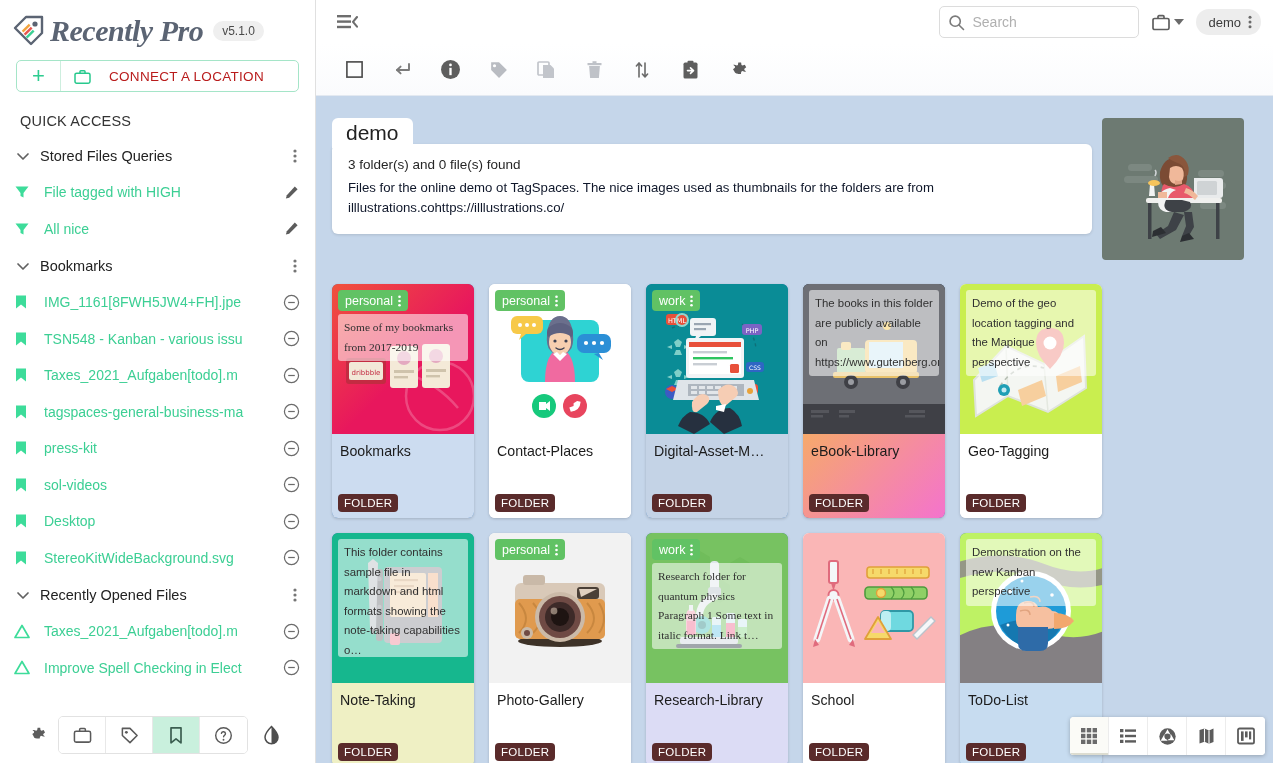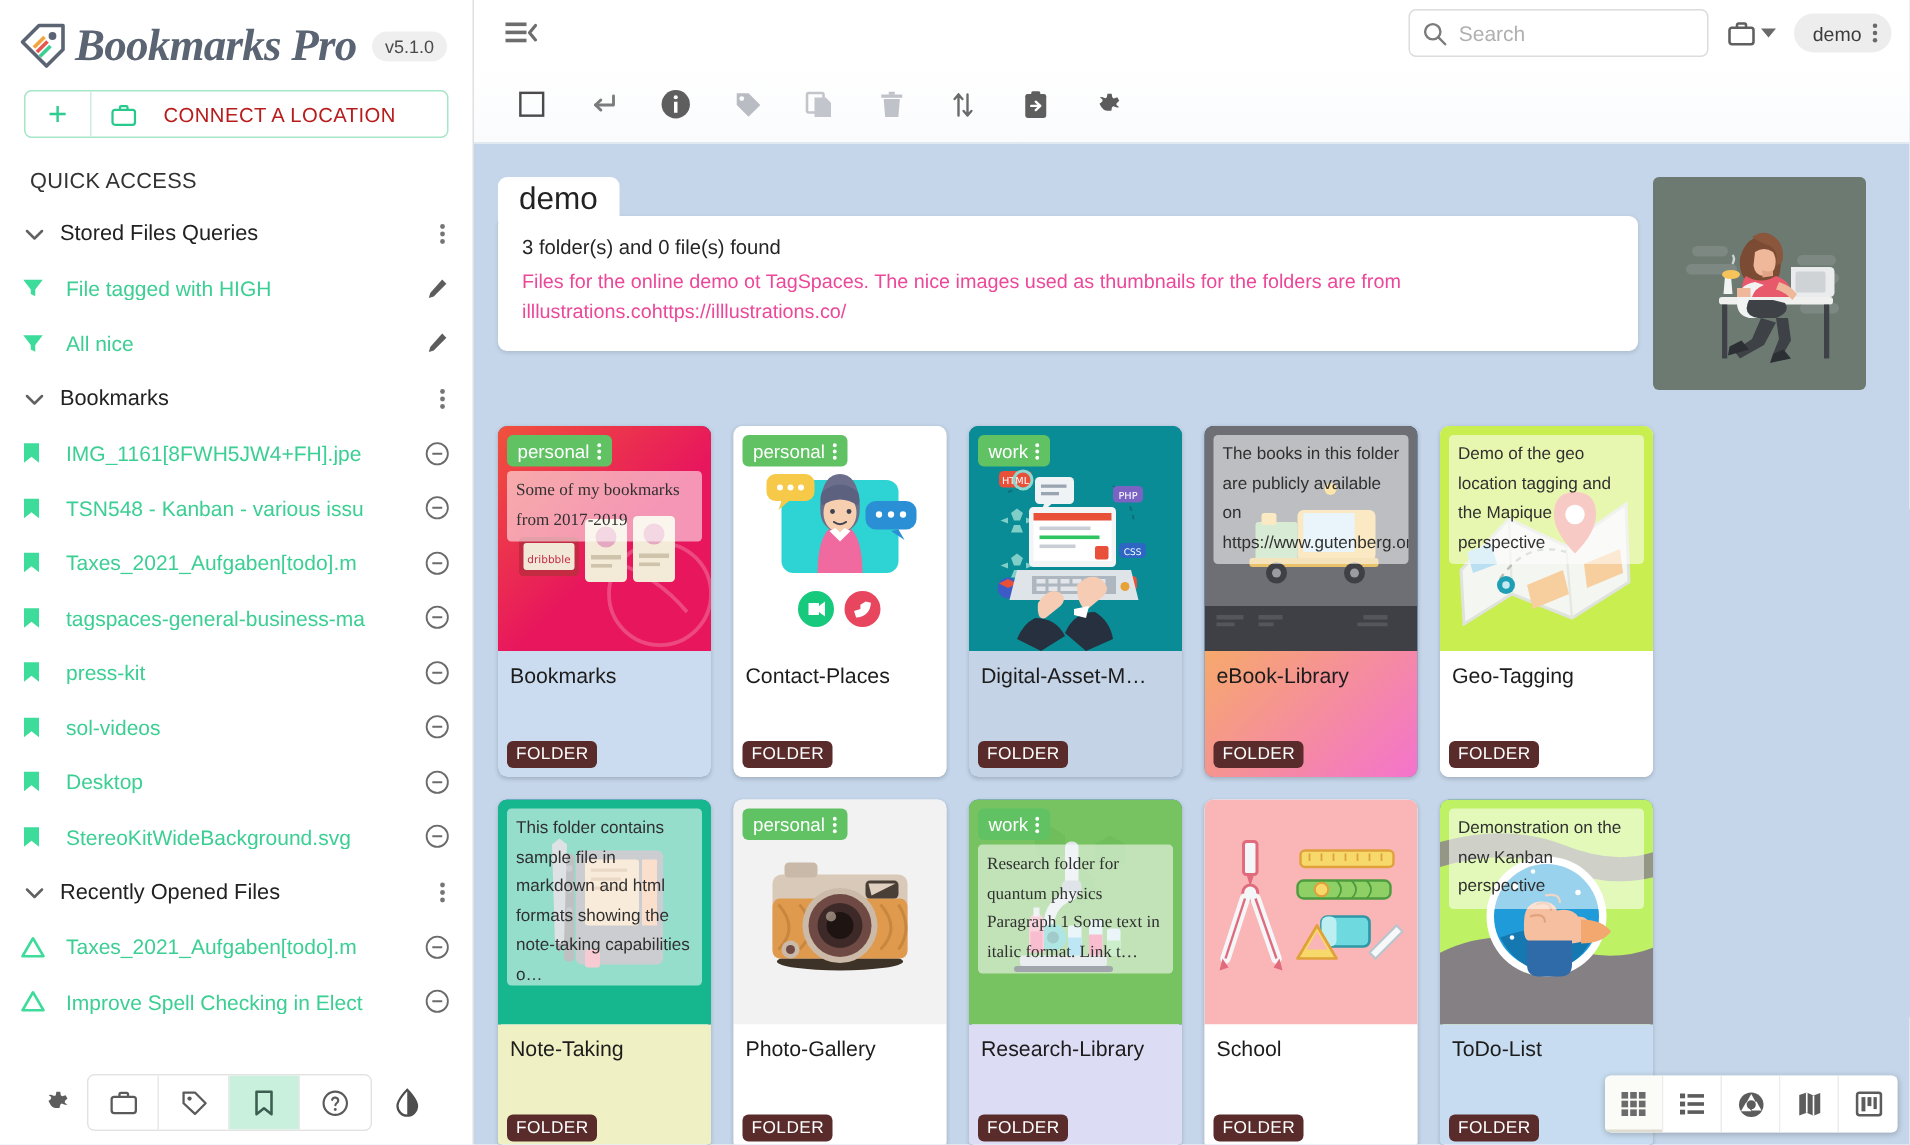--- a/index.html
+++ b/index.html
@@ -153,21 +153,21 @@
     box-shadow: 0 1px 3px rgba(0,0,0,.12);
     max-width: 760px;
   }
   .desc-tab {
     position: absolute; top: -26px; left: 0;
     background: #fff; border-radius: 6px 6px 0 0;
     padding: 3px 14px 3px 14px;
     font-size: 21px; color: #222;
   }
   .desc-count { font-size: 13.5px; color: #262626; margin-bottom: 6px; }
-  .desc-text { font-size: 13.2px; color: #ec4899; line-height: 1.55; }
+  .desc-text { font-size: 13.2px; color: #0f172a; line-height: 1.55; }
   .thumb-box {
     width: 142px; height: 142px; border-radius: 4px;
     background: #6d7a72; margin-right: 8px; margin-top: 0px;
     display: flex; align-items: center; justify-content: center; flex: none;
     overflow: hidden;
   }
 
   .grid {
     display: flex; flex-wrap: wrap; gap: 15px;
     padding: 24px 16px 0 16px;
@@ -236,21 +236,21 @@
     <div class="brand">
       <span class="logo-mark">
         <svg width="34" height="34" viewBox="0 0 34 34">
           <path d="M3 14 L14 3 L30 3 L30 19 L19 30 Z" fill="none" stroke="#5b6473" stroke-width="2.4" stroke-linejoin="round"></path>
           <circle cx="23" cy="10" r="2.6" fill="#5b6473"></circle>
           <rect x="9" y="13" width="10" height="2.4" fill="#f2a33c" transform="rotate(-45 14 14)"></rect>
           <rect x="11" y="16" width="10" height="2.4" fill="#e8554e" transform="rotate(-45 16 17)"></rect>
           <rect x="13" y="19" width="10" height="2.4" fill="#3ccf94" transform="rotate(-45 18 20)"></rect>
         </svg>
       </span>
-      <span class="brand-name">Bookmarks Pro</span>
+      <span class="brand-name">Recently Pro</span>
       <span class="version-chip">v5.1.0</span>
     </div>
 
     <div class="connect-row">
       <div class="connect-btn">
         <div class="connect-plus">+</div>
         <div class="connect-label">
           <span>
             <svg width="17" height="15" viewBox="0 0 20 18">
               <rect x="1" y="5" width="18" height="12" rx="2" fill="none" stroke="#27c98d" stroke-width="1.8"></rect>

